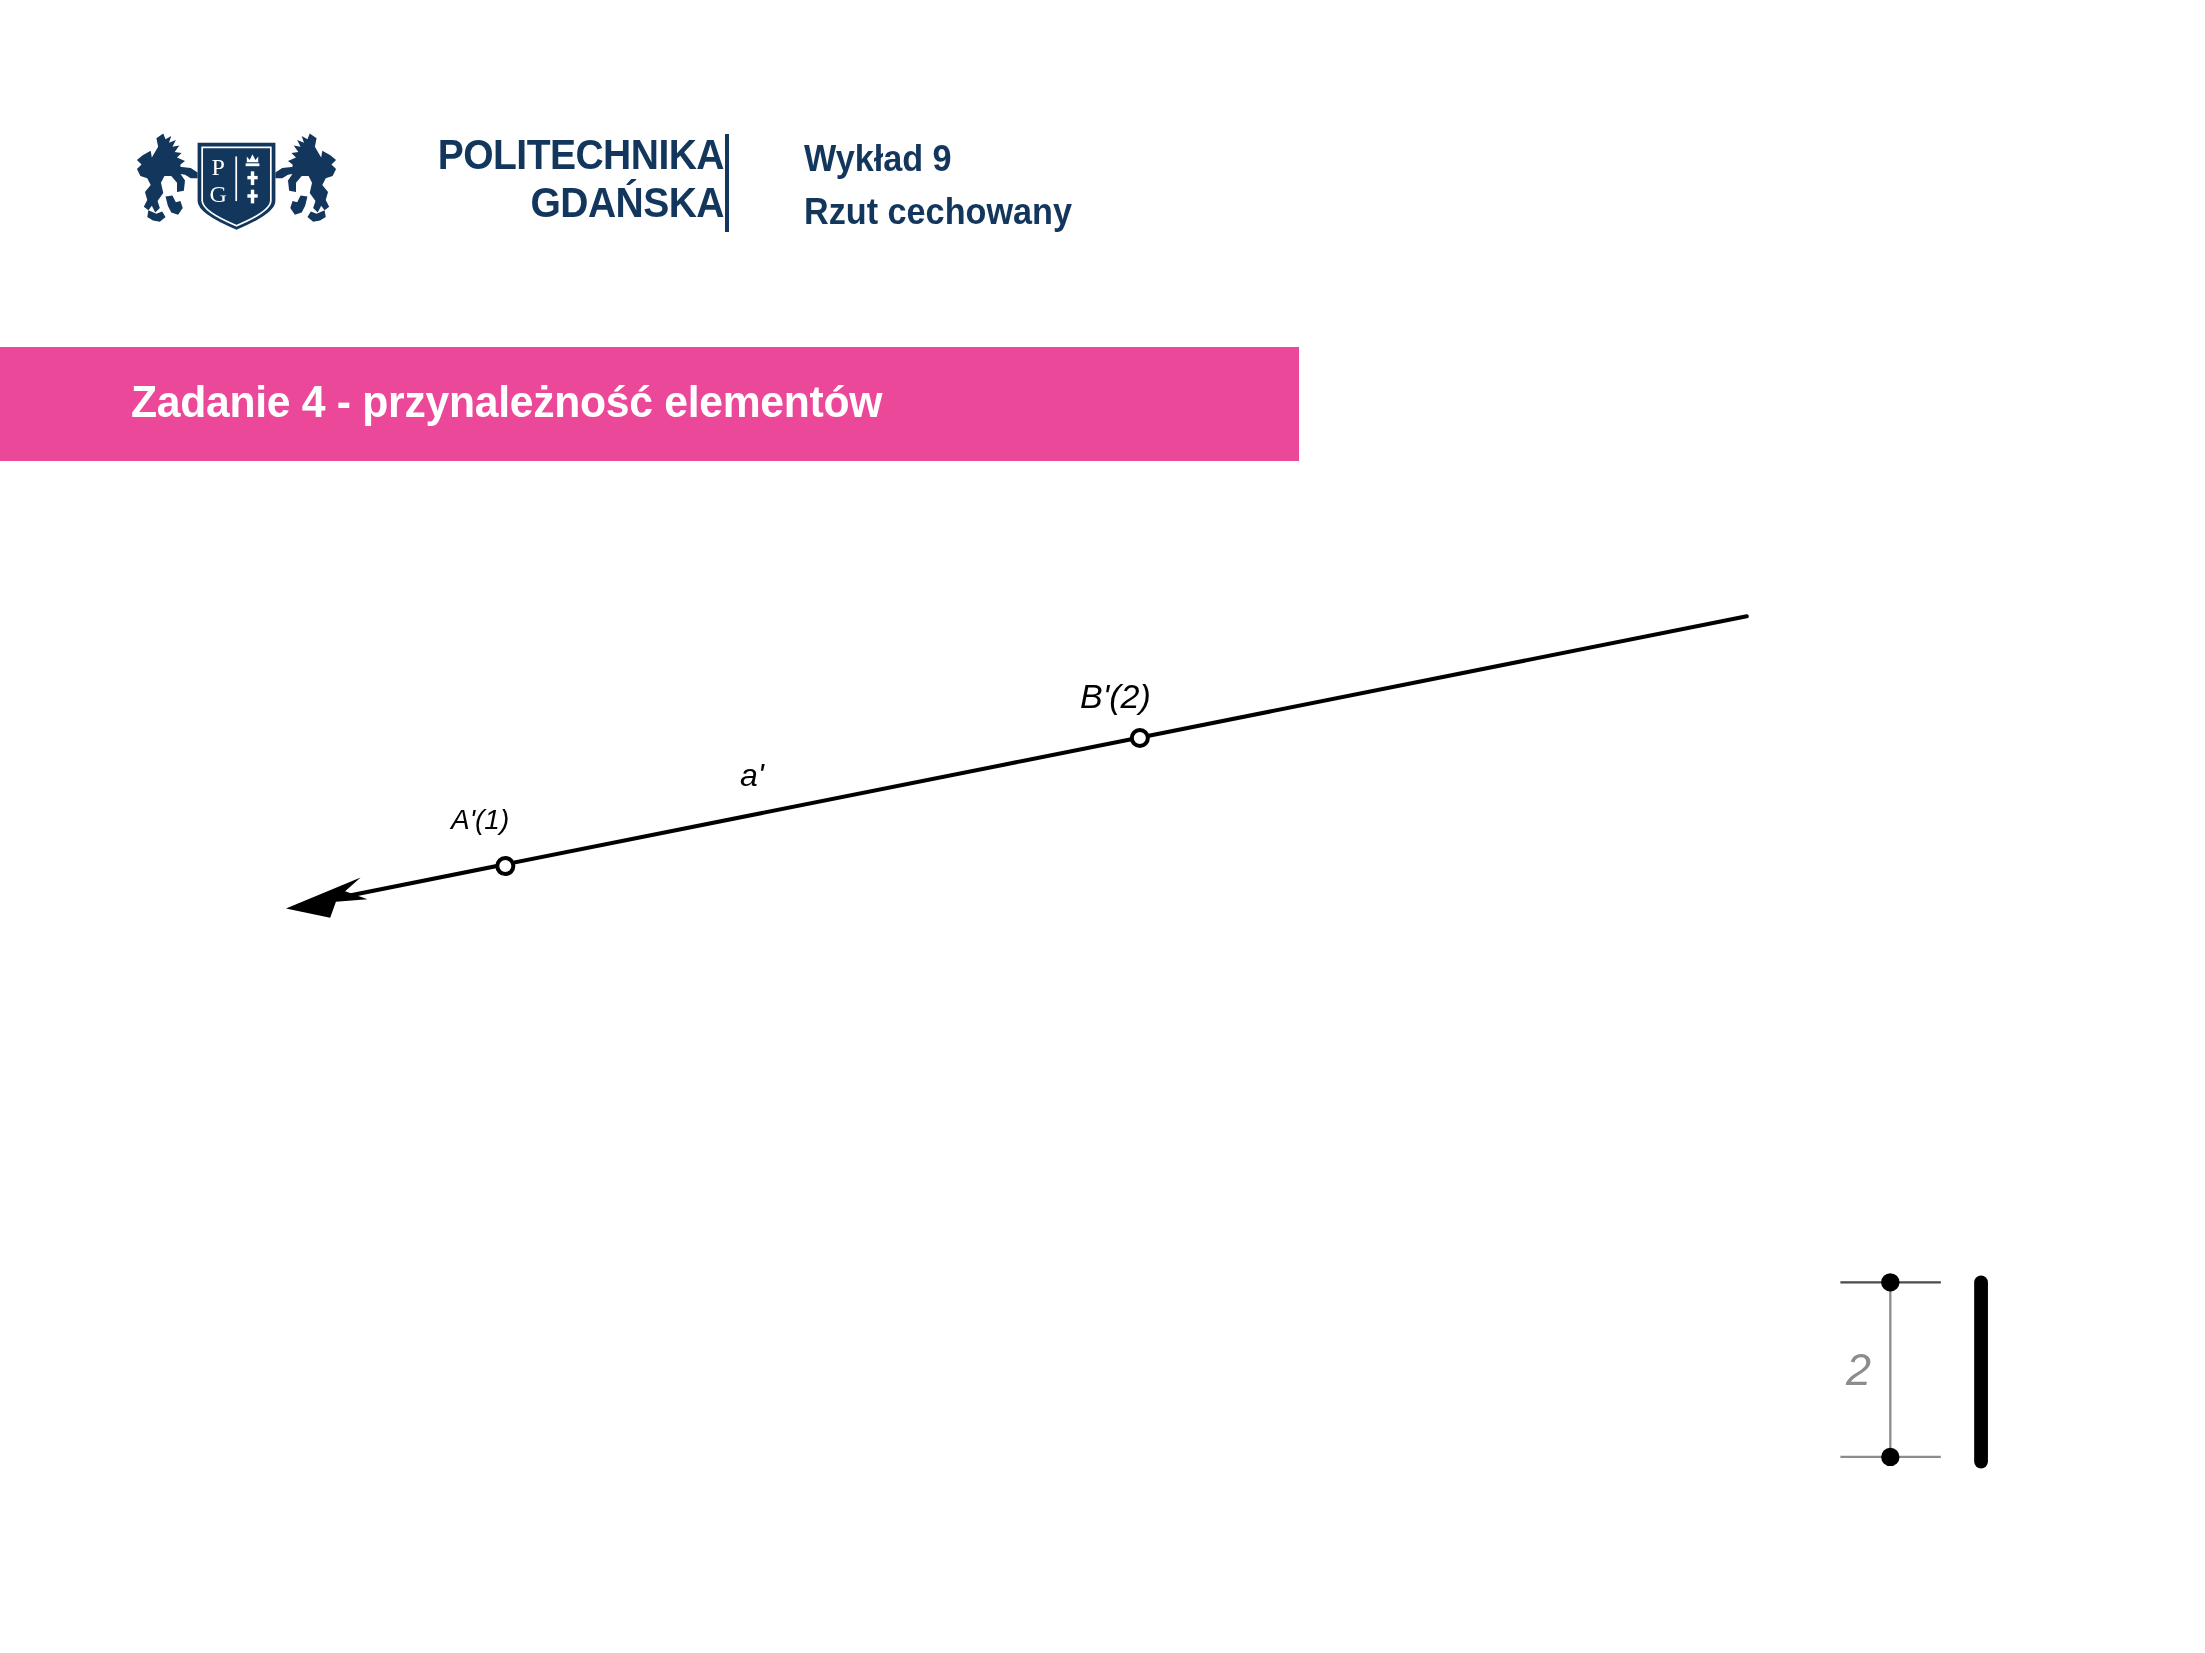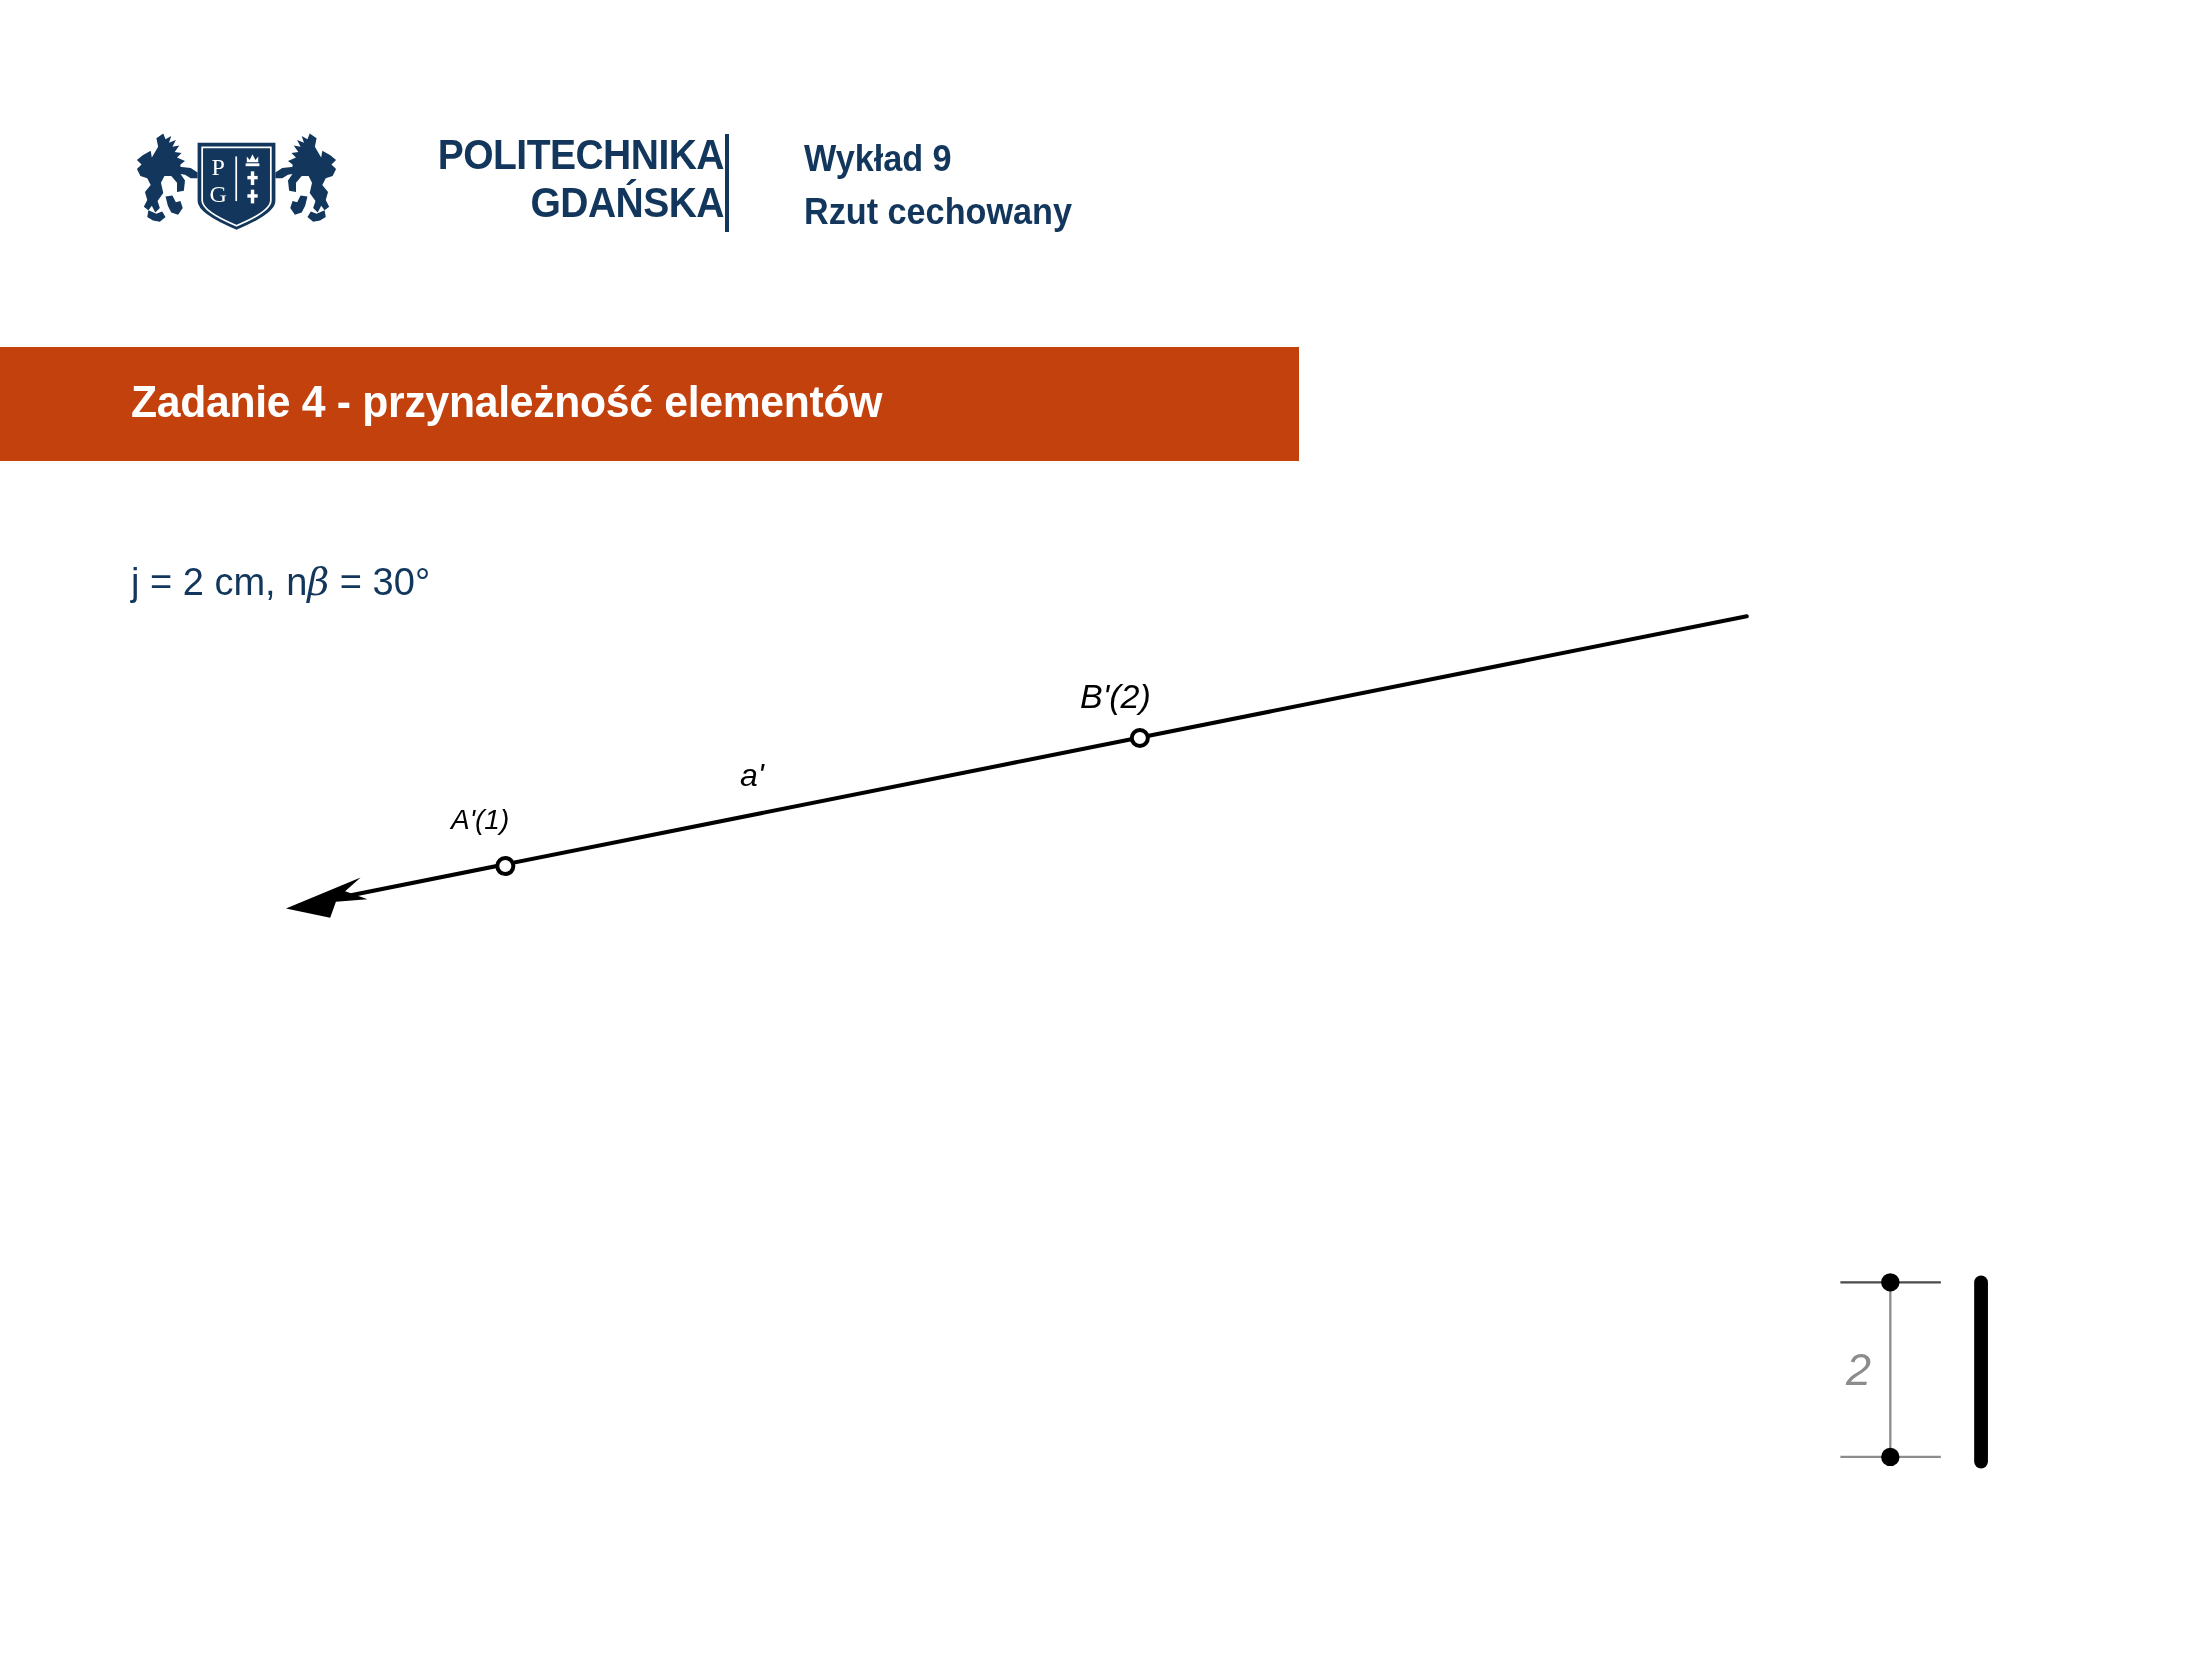--- a/index.html
+++ b/index.html
@@ -70,21 +70,21 @@
   }
   #lecture-block .lec-line { display: block; }
 
   
   #title-banner {
     position: absolute;
     left: 0;
     top: 347px;
     width: 1299px;
     height: 114px;
-    background: #c2410c;
+    background: #ec4899;
   }
   #title-banner-label {
     position: absolute;
     left: 131px;
     top: 25px;
     color: #ffffff;
     font-weight: bold;
     font-size: 44px;
     line-height: 60px;
     white-space: nowrap;
@@ -203,21 +203,20 @@
     <span class="lec-line">Wykład 9</span>
     <span class="lec-line">Rzut cechowany</span>
   </div>
 </div>
 
 <div id="title-banner">
   <div id="title-banner-label">Zadanie 4 - przynależność elementów</div>
 </div>
 
 <div id="problem-statement">
-  <span class="stmt-line"><span>j = 2 cm, n</span><span class="greek">β</span><span> = 30°</span></span>
 </div>
 
 <div id="drawing-canvas">
   <svg width="2205" height="1654" viewBox="0 0 3840 2880" xmlns="http://www.w3.org/2000/svg">
 
     <g>
       <line x1="3042" y1="1073" x2="520" y2="1577" stroke="#000000" stroke-width="7" stroke-linecap="round"></line>
 
       <path d="M498,1582 L628,1528 L601,1552 L640,1566 L585,1570 L575,1598 Z" fill="#000000"></path>
     </g>

